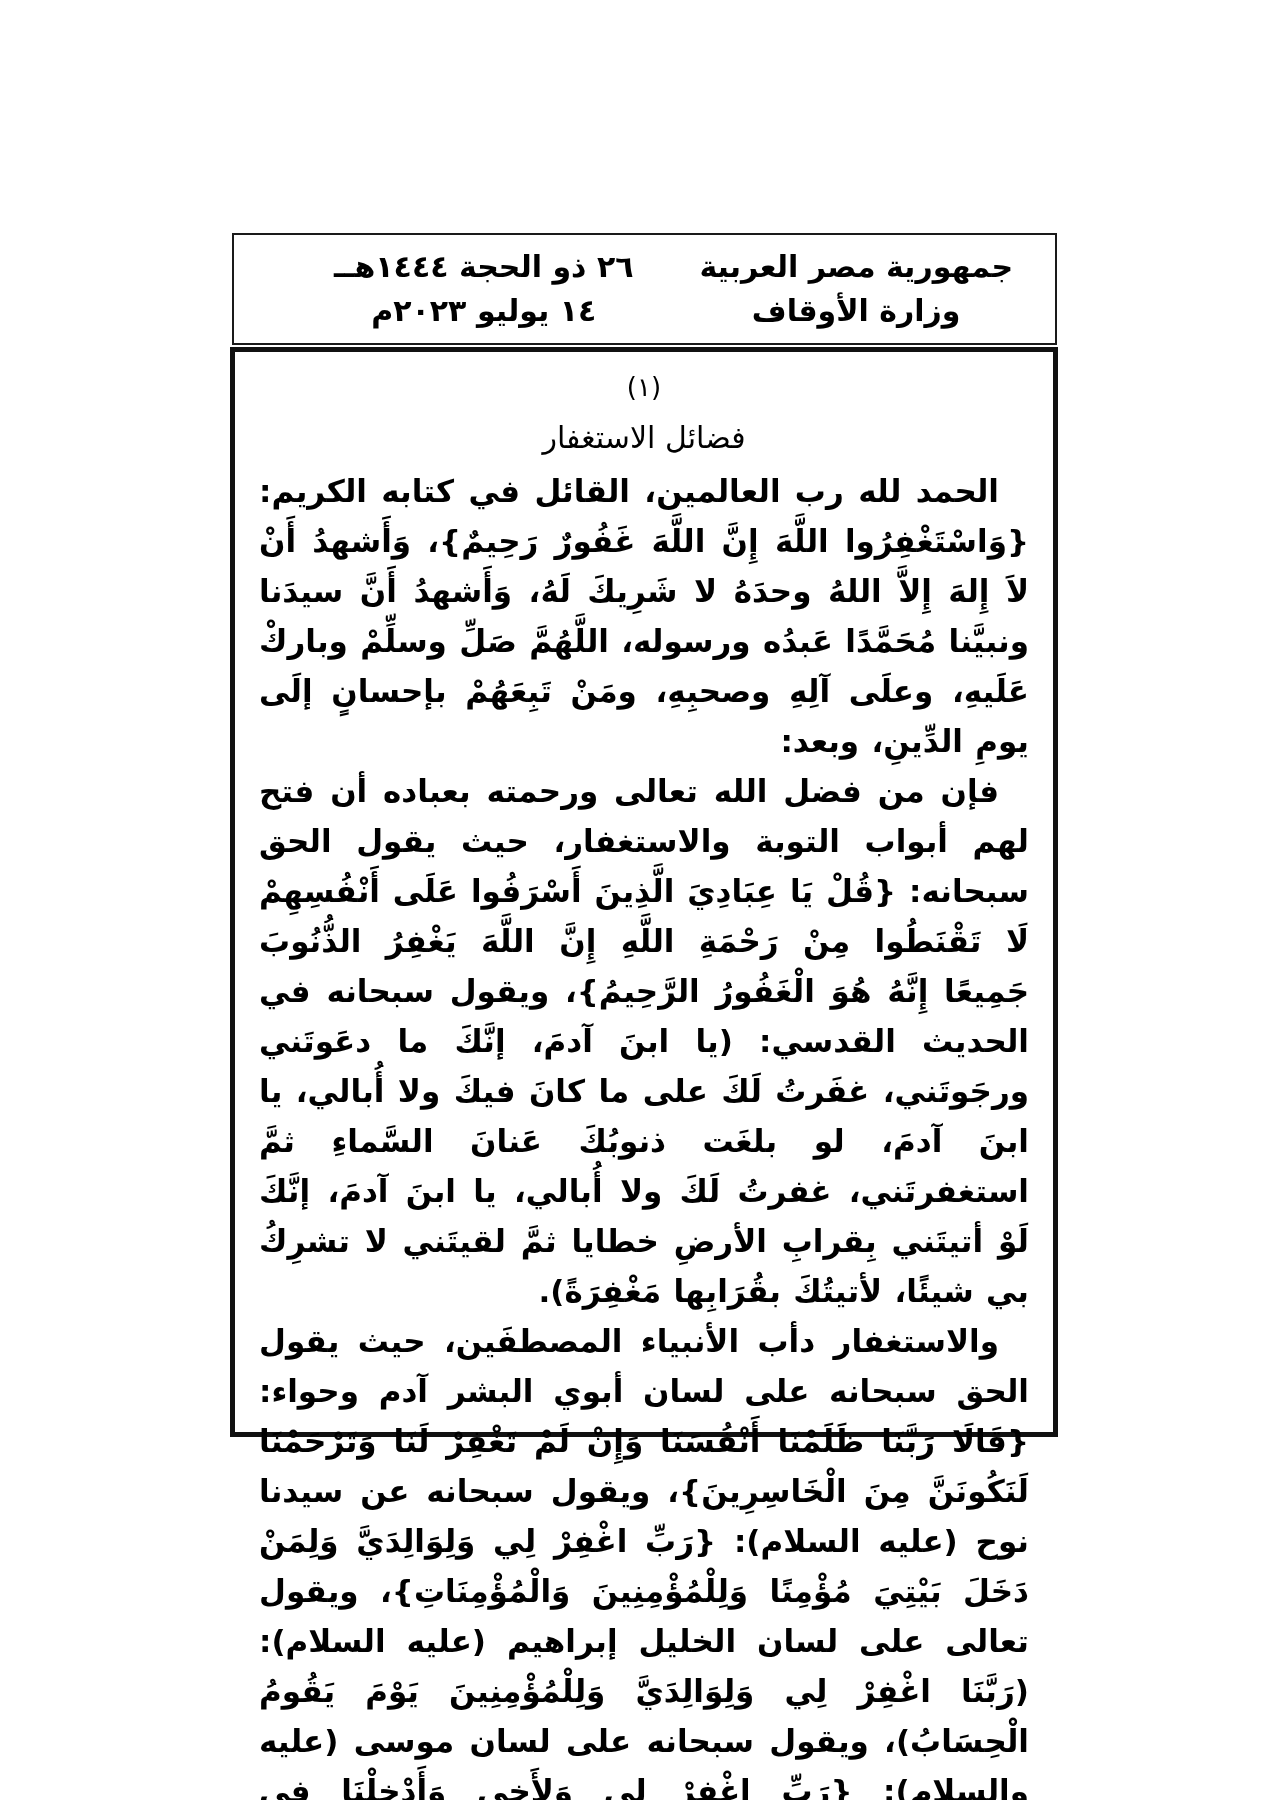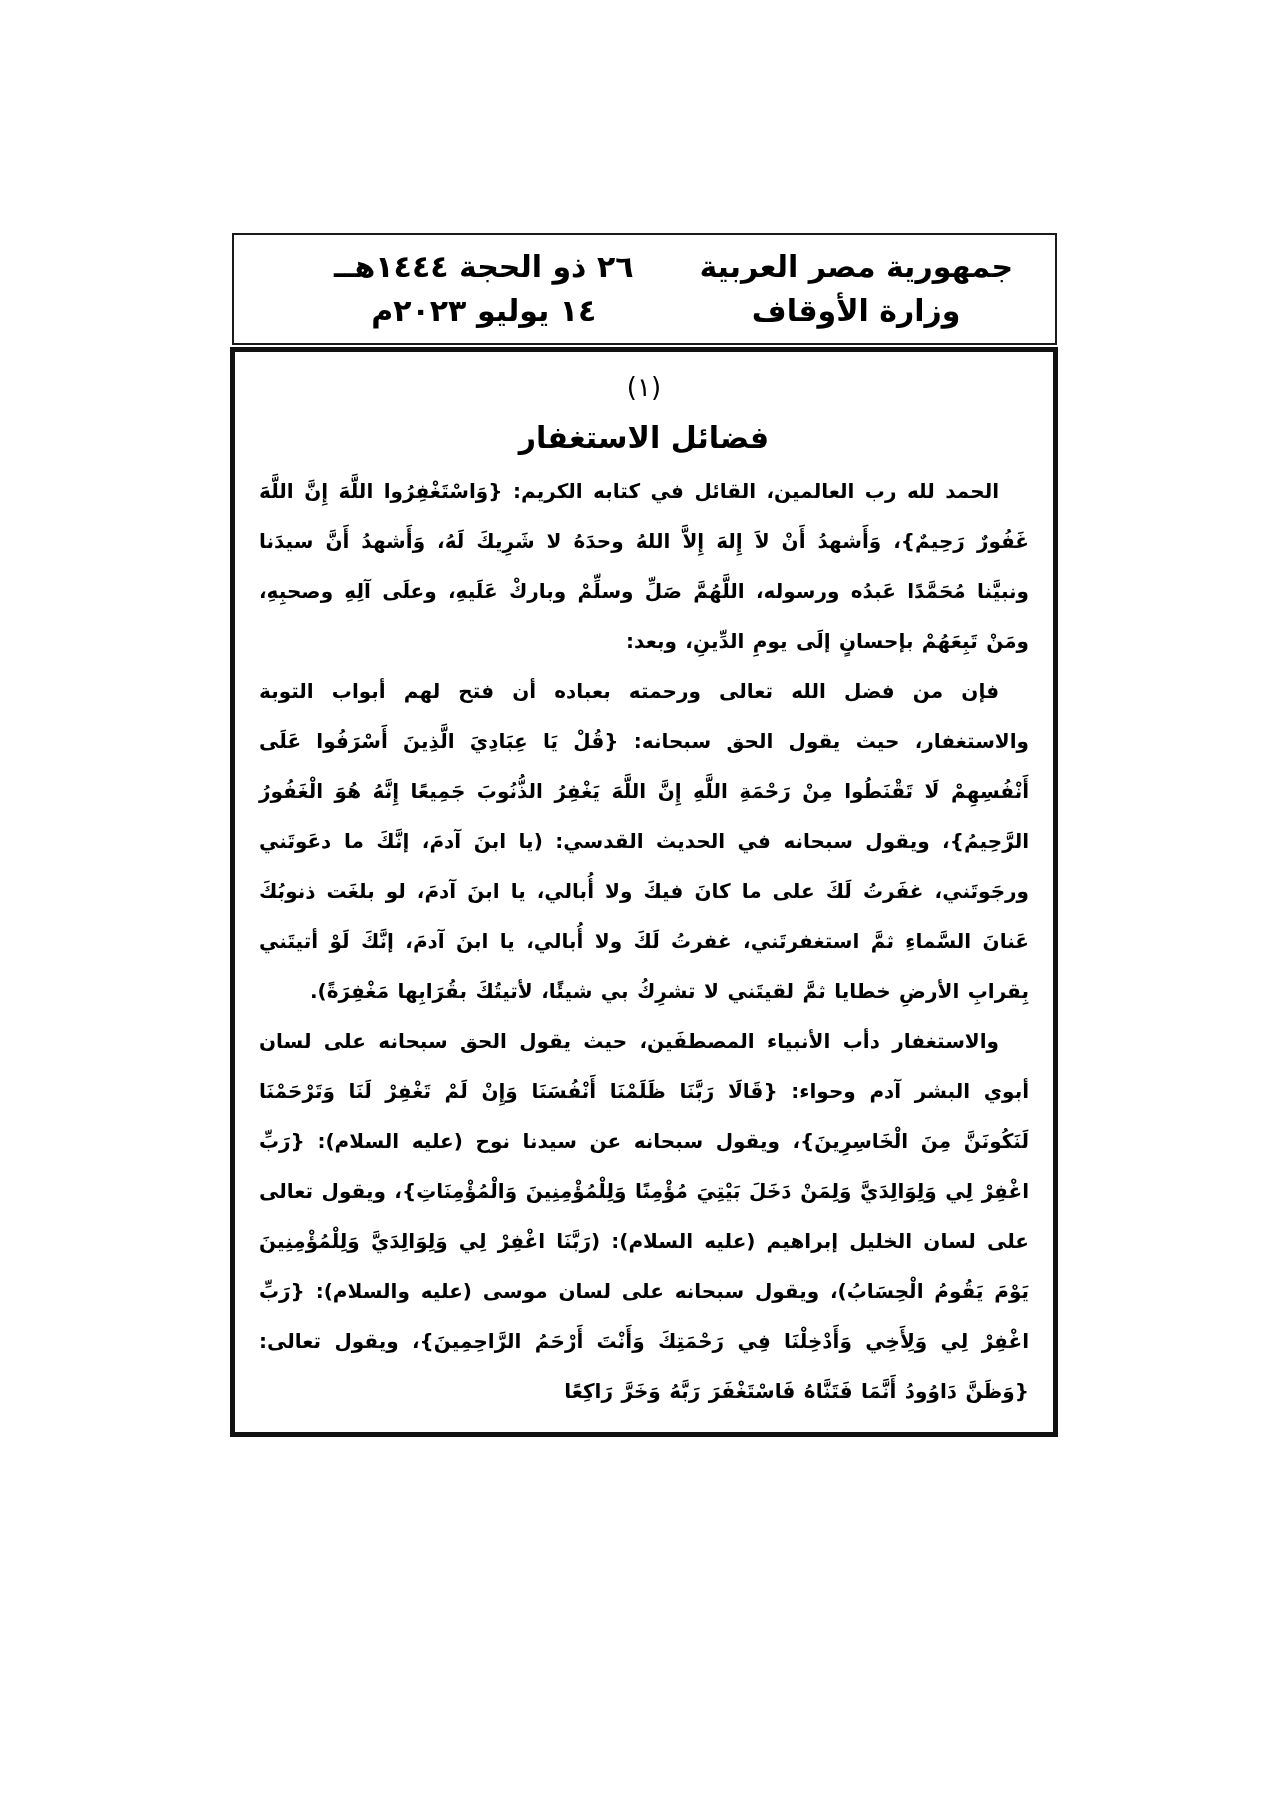--- a/index.html
+++ b/index.html
@@ -52,25 +52,25 @@
   }
   .page-num {
     text-align: center;
     font-size: 26px;
     font-weight: 400;
     line-height: 46px;
   }
   .doc-title {
     text-align: center;
     font-size: 30px;
-    font-weight: 700;
+    font-weight: 400;
     line-height: 56px;
   }
   .para {
-    font-size: 20px;
+    font-size: 31px;
     font-weight: 700;
     line-height: 50px;
     text-align: justify;
     text-align-last: right;
     text-indent: 30px;
     word-spacing: 1.5px;
   }
 </style>
 </head>
 <body>

